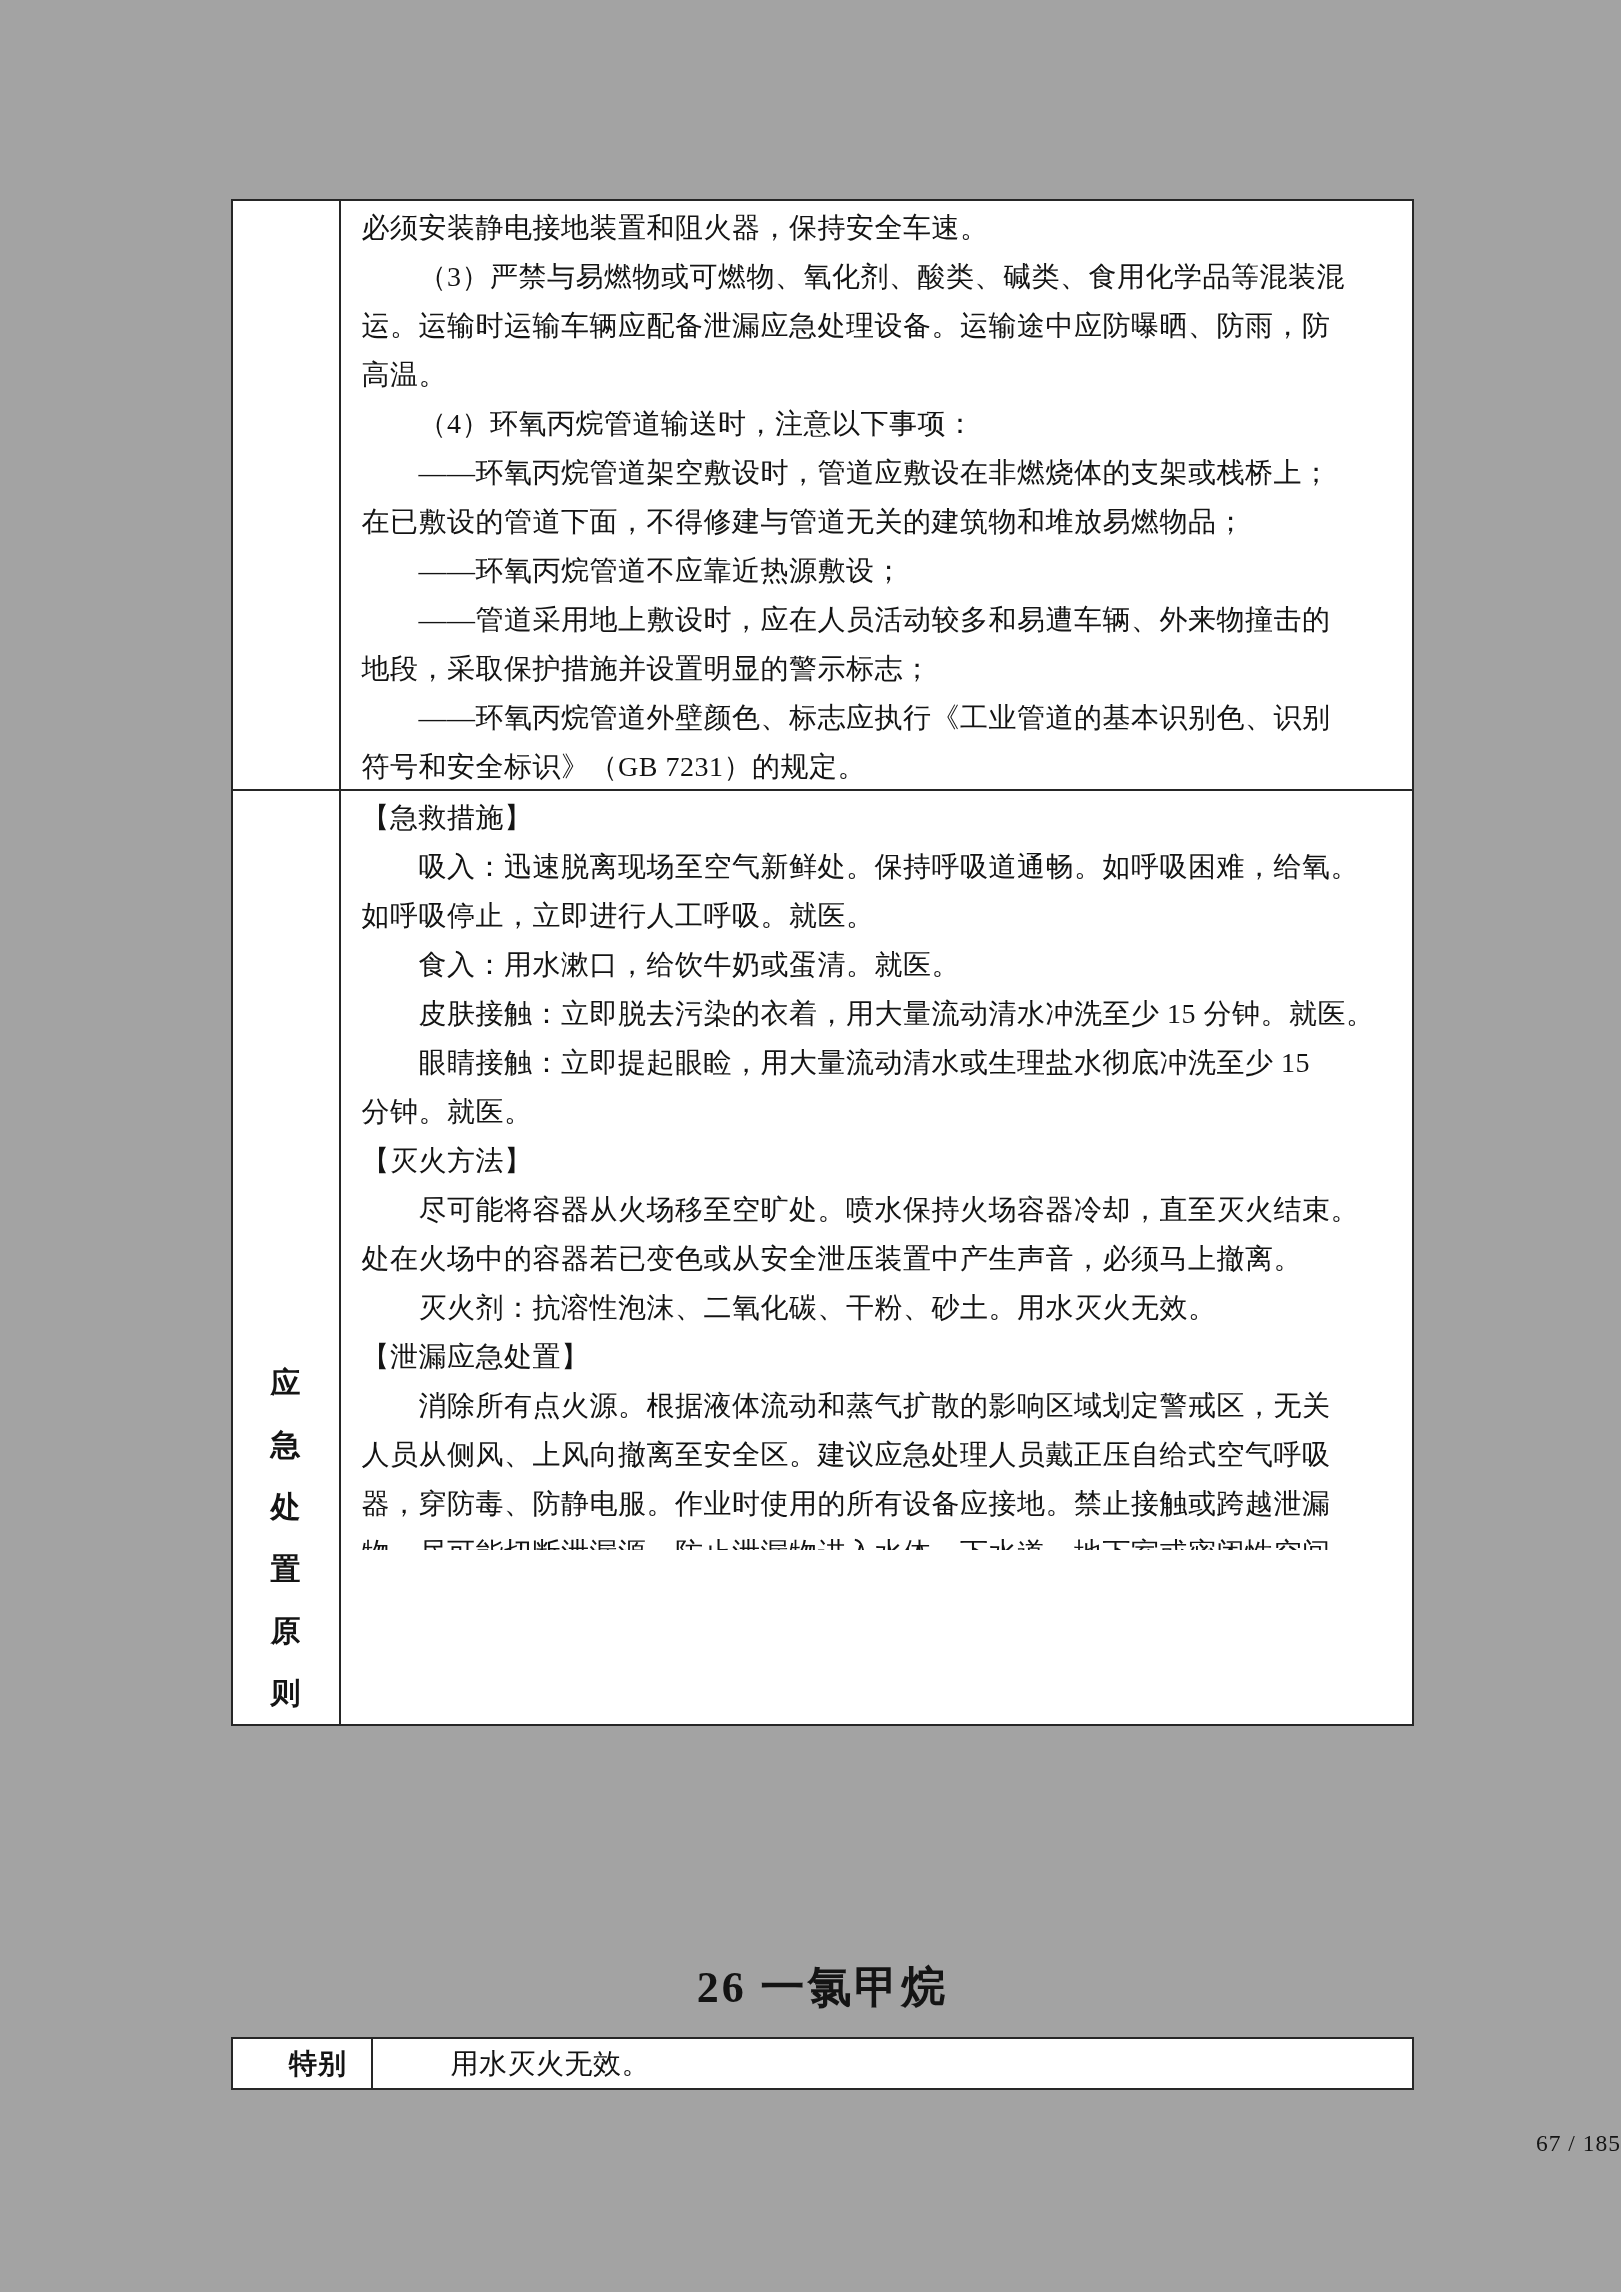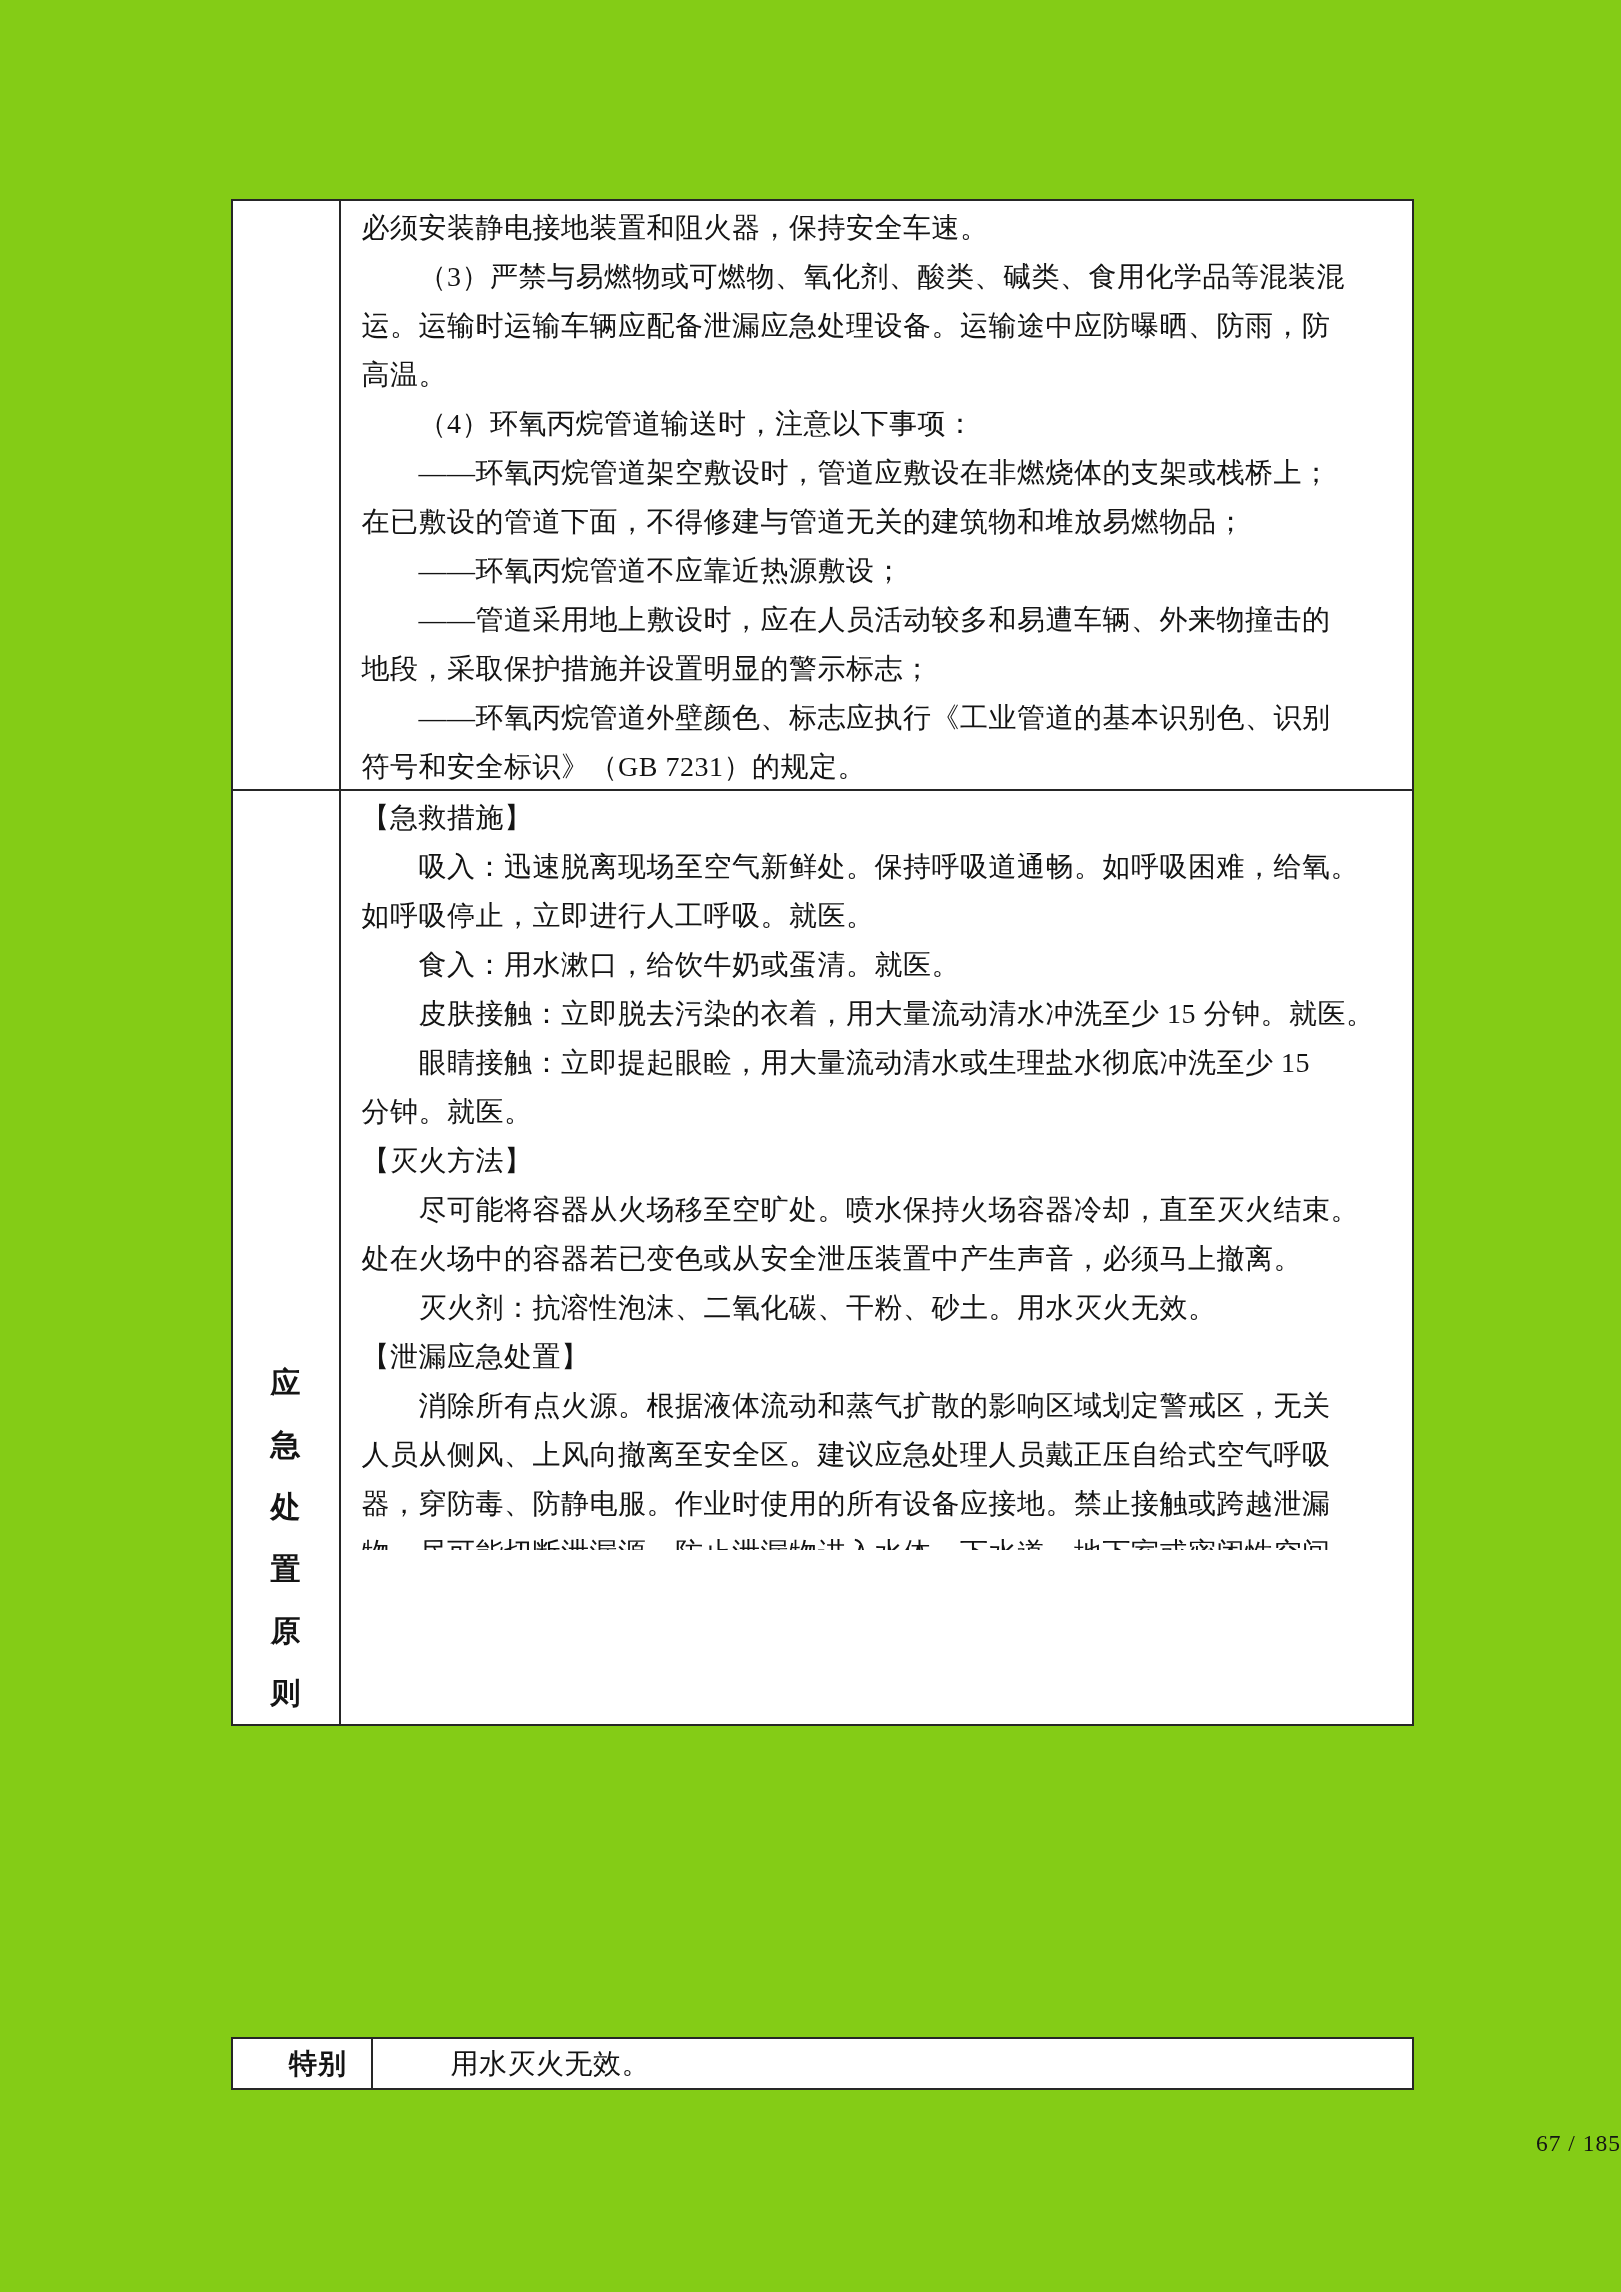--- a/index.html
+++ b/index.html
@@ -11,21 +11,21 @@
     width: 1621px;
     height: 2293px;
     position: relative;
     font-family: "Liberation Serif", "DejaVu Serif", serif;
     color: #141414;
     overflow: hidden;
   }
   .page {
     position: absolute;
     inset: 0;
-    background: #84cc16;
+    background: #a3a3a3;
   }
   
   .table-main {
     position: absolute;
     left: 231px;
     top: 199px;
     width: 1183px;
     border: 2px solid #262626;
     box-sizing: border-box;
     background: #ffffff;
@@ -156,20 +156,21 @@
 物。尽可能切断泄漏源。防止泄漏物进入水体、下水道、地下室或密闭性空间。
 小量泄漏：用砂土或其它不燃材料吸收。使用洁净的无火花工具收集吸收材料。
 大量泄漏：构筑围堤或挖坑收容。用石灰粉吸收大量液体。用抗溶性泡沫覆盖，
 减少蒸发。喷水雾能减少蒸发，但不能降低泄漏物在受限制空间内的易燃性。
 用防爆泵转移至槽车或专用收集器内。喷雾状水驱散蒸气、稀释液体泄漏物。
 　　作为一项紧急预防措施，泄漏隔离距离至少为 50m。如果为大量泄漏，下
 风向的初始疏散距离应至少为 300m。</div>
     </div>
   </div>
 
+  <h1 class="section-heading">26 一氯甲烷</h1>
 
   <div class="table-next">
     <div class="trow">
       <div class="label-cell">特别</div>
       <div class="content-cell">　　用水灭火无效。</div>
     </div>
   </div>
 
   <div class="page-footer">67 / 185</div>
 

